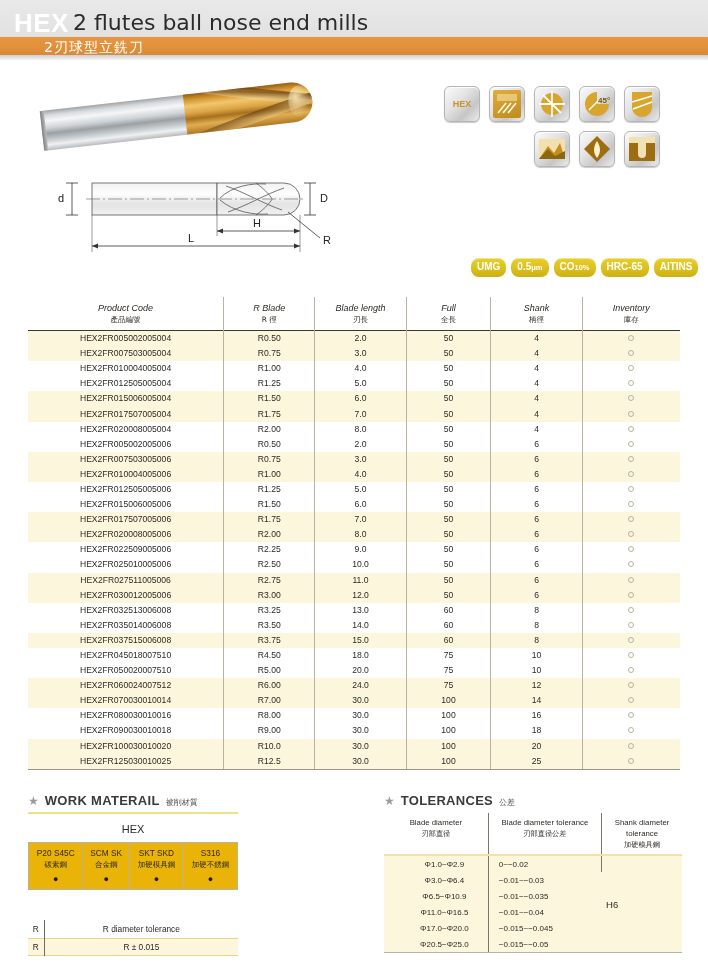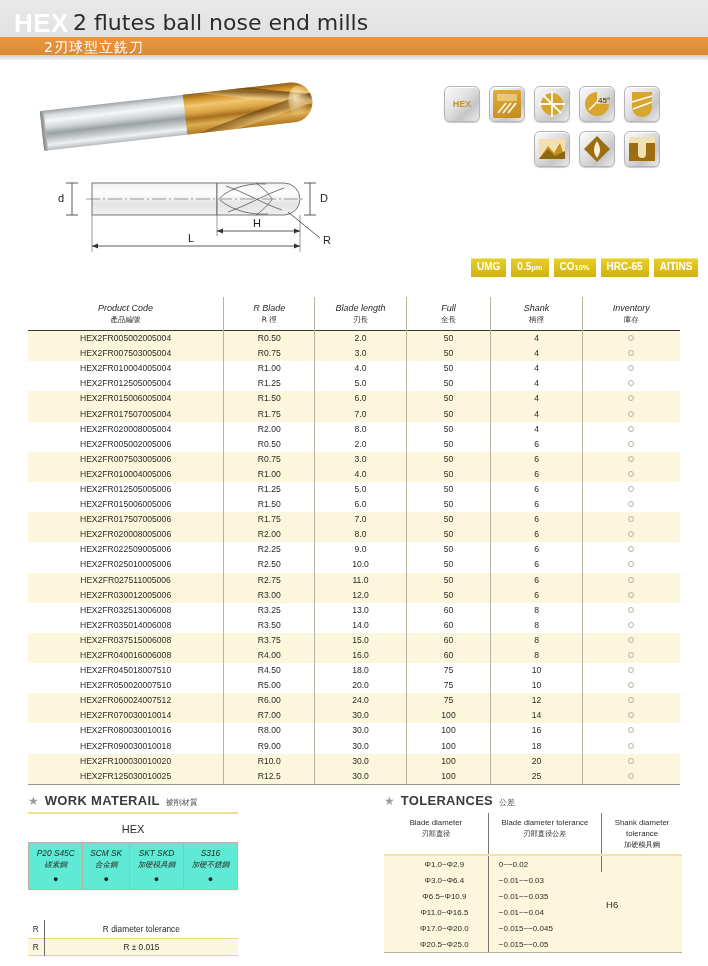--- a/index.html
+++ b/index.html
@@ -174,21 +174,21 @@
 
   
   .spec-badges {
     position: absolute;
     left: 471px; top: 198px;
     display: flex;
     gap: 5px;
   }
   .spec-badge {
     background: linear-gradient(to bottom, #e8cf2a 0%, #dcc01d 55%, #cdb013 100%);
-    border-radius: 0;
+    border-radius: 8px;
     color: #ffffff;
     font-size: 10px;
     font-weight: bold;
     padding: 3px 6px;
     line-height: 12px;
     white-space: nowrap;
     box-shadow: inset 0 1px 0 rgba(255,255,255,.45);
   }
   .spec-badge .sm { font-size: 7.5px; font-weight: bold; }
 
@@ -274,22 +274,21 @@
   .work-hex-label {
     text-align: center;
     font-size: 11px;
     color: #2d2a26;
     padding: 9px 0 7px;
   }
   table.work {
     width: 100%;
     border-collapse: collapse;
     font-size: 8px;
-    background: #5eead4;
-    font-style: italic;
+    background: #eab308;
   }
   table.work td {
     border: 1px solid #b9b2a0;
     text-align: center;
     padding: 4px 1px;
     line-height: 12px;
     vertical-align: middle;
   }
   table.work .mt-en { font-size: 8.3px; color: #2d2a26; display: block; }
   table.work .mt-cn {
@@ -746,28 +745,20 @@
           <td><span class="inv-dot"></span></td>
         </tr>
         <tr class="band">
           <td>HEX2FR037515006008</td>
           <td>R3.75</td>
           <td>15.0</td>
           <td>60</td>
           <td>8</td>
           <td><span class="inv-dot"></span></td>
         </tr>
-        <tr class="band">
-          <td>HEX2FR040016006008</td>
-          <td>R4.00</td>
-          <td>16.0</td>
-          <td>60</td>
-          <td>8</td>
-          <td><span class="inv-dot"></span></td>
-        </tr>
         <tr>
           <td>HEX2FR045018007510</td>
           <td>R4.50</td>
           <td>18.0</td>
           <td>75</td>
           <td>10</td>
           <td><span class="inv-dot"></span></td>
         </tr>
         <tr>
           <td>HEX2FR050020007510</td>

